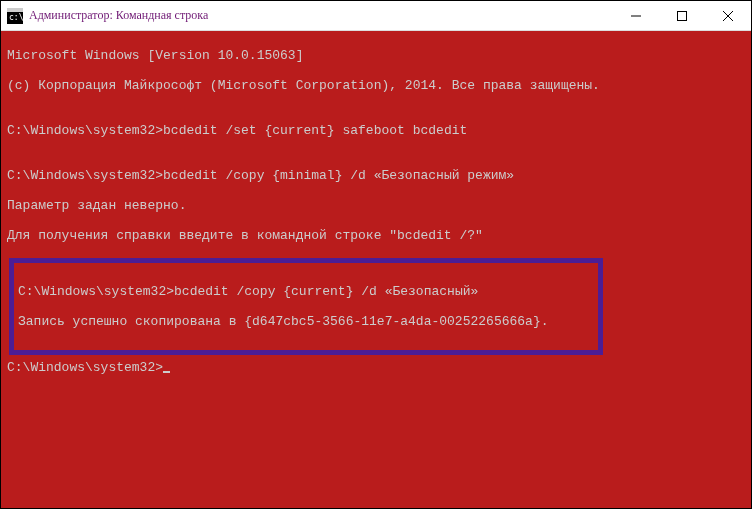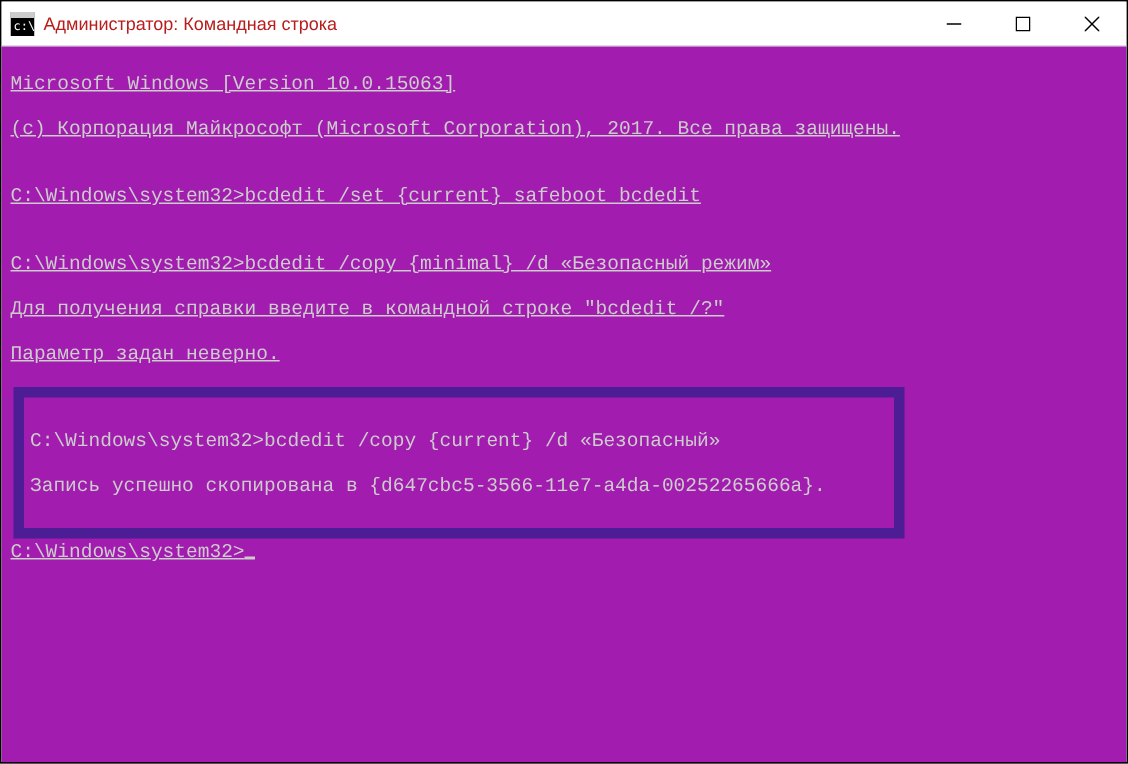--- a/index.html
+++ b/index.html
@@ -21,54 +21,53 @@
     .titlebar-icon {
       width: 16px;
       height: 16px;
       margin: 0 6px;
       display: inline-flex;
       align-items: center;
       justify-content: center;
     }
     .titlebar-title {
       flex: 1;
-      font-family: Liberation Sans, sans-serif;
+      font-family: Liberation Serif, serif;
       font-size: 12px;
-      color: #b91c1c;
+      color: #701a75;
     }
     .titlebar-controls {
       display: flex;
       height: 100%;
     }
     .titlebar-btn {
       width: 46px;
       height: 100%;
       display: flex;
       align-items: center;
       justify-content: center;
       font-family: "Segoe UI", sans-serif;
       color: #000;
     }
     .console {
-      background: #a21caf;
+      background: #b91c1c;
       color: #ccc;
       font-size: 13px;
       line-height: 15px;
       height: calc(100% - 30px);
       padding: 2px 6px;
       white-space: pre;
       position: relative;
       overflow: hidden;
-      text-decoration: underline;
     }
     .highlight-box {
       position: absolute;
       left: 8px;
       right: 148px;
-      border: 7px solid #4c1d95;
+      border: 5px solid #4c1d95;
       padding: 6px 4px;
       box-sizing: border-box;
     }
     .cursor {
       display: inline-block;
       width: 7px;
       height: 2px;
       background: #ccc;
       vertical-align: baseline;
       position: relative;
@@ -104,26 +103,26 @@
       <svg width="10" height="10" viewBox="0 0 10 10">
           <line x1="0" y1="0" x2="10" y2="10" stroke="#000" stroke-width="1"></line>
           <line x1="10" y1="0" x2="0" y2="10" stroke="#000" stroke-width="1"></line>
         </svg>
     </div>
   </div>
 </div>
 
 <div class="console">
 <span class="line">Microsoft Windows [Version 10.0.15063]</span>
-<span class="line">(c) Корпорация Майкрософт (Microsoft Corporation), 2017. Все права защищены.</span>
+<span class="line">(c) Корпорация Майкрософт (Microsoft Corporation), 2014. Все права защищены.</span>
 <span class="line"></span>
 <span class="line"><span>C:\Windows\system32&gt;</span><span>bcdedit /set {current} safeboot bcdedit</span></span>
 <span class="line"></span>
 <span class="line"><span>C:\Windows\system32&gt;</span><span>bcdedit /copy {minimal} /d «Безопасный режим»</span></span>
+<span class="line">Параметр задан неверно.</span>
 <span class="line">Для получения справки введите в командной строке "bcdedit /?"</span>
-<span class="line">Параметр задан неверно.</span>
 <div class="highlight-box">
 <span class="line"><span>C:\Windows\system32&gt;</span><span>bcdedit /copy {current} /d «Безопасный»</span></span>
 <span class="line">Запись успешно скопирована в {d647cbc5-3566-11e7-a4da-00252265666a}.</span>
 </div>
 <div class="spacer-after-hl"></div>
 <span class="line"><span>C:\Windows\system32&gt;</span><span class="cursor"></span></span>
 </div>
 
 </body></html>

